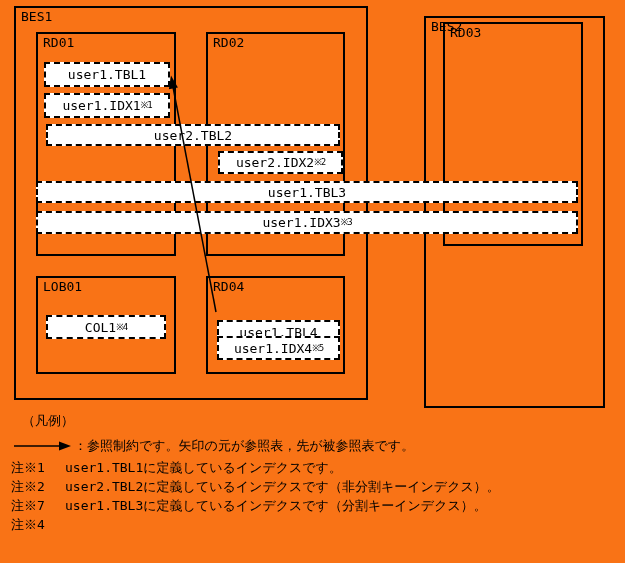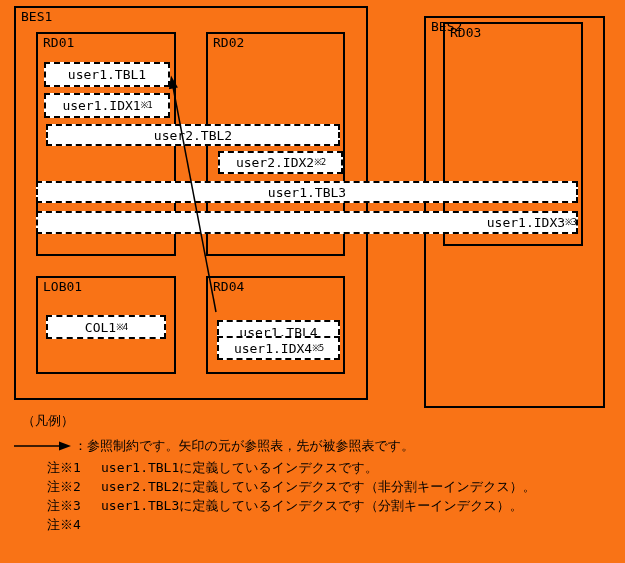--- a/index.html
+++ b/index.html
@@ -25,33 +25,33 @@
   #rd02 { left:206px; top:32px;  width:139px; height:224px; }
   #rd03 { left:443px; top:22px;  width:140px; height:224px; }
   #lob01{ left:36px;  top:276px; width:140px; height:98px; }
   #rd04 { left:206px; top:276px; width:139px; height:98px; }
 
   #tbl1 { left:44px;  top:62px;  width:126px; height:25px; }
   #idx1 { left:44px;  top:93px;  width:126px; height:25px; }
   #tbl2 { left:46px;  top:124px; width:294px; height:22px; }
   #idx2 { left:218px; top:151px; width:125px; height:23px; }
   #tbl3 { left:36px;  top:181px; width:542px; height:22px; }
-  #idx3 { left:36px;  top:211px; width:542px; height:23px;justify-content:flex-end; }
+  #idx3 { left:36px;  top:211px; width:542px; height:23px; }
   #col1 { left:46px;  top:315px; width:120px; height:24px; }
   #tbl4 { left:217px; top:320px; width:123px; height:24px; }
   #idx4 { left:217px; top:336px; width:123px; height:24px; }
 
   #arrow-overlay { position:absolute; left:0; top:0; width:625px; height:563px; z-index:10; pointer-events:none; }
 
   
   #legend-title { position:absolute; left:22px; top:413px; font-size:13px; line-height:15px; white-space:nowrap; }
   #legend-row { position:absolute; left:14px; top:437px; display:flex; align-items:center; font-size:13px; white-space:nowrap; }
   #legend-row .arrow-glyph { margin-right:2px; flex:none; display:block; }
   #notes { position:absolute; left:11px; top:461px; font-size:13px; }
-  .note-row { display:flex; line-height:14px; margin-bottom:5px; white-space:nowrap;margin-left:36px; }
+  .note-row { display:flex; line-height:14px; margin-bottom:5px; white-space:nowrap; }
   .note-marker { width:54px; flex:none; }
 </style>
 </head>
 <body>
 
 <div class="canvas">
 
   <div class="sbox" id="bes1">
     <span class="blabel">BES1</span>
   </div>
@@ -124,21 +124,21 @@
   <div id="notes">
     <div class="note-row">
       <span class="note-marker">注※1</span>
       <span class="note-text">user1.TBL1に定義しているインデクスです。</span>
     </div>
     <div class="note-row">
       <span class="note-marker">注※2</span>
       <span class="note-text">user2.TBL2に定義しているインデクスです（非分割キーインデクス）。</span>
     </div>
     <div class="note-row">
-      <span class="note-marker">注※3</span>
+      <span class="note-marker">注※7</span>
       <span class="note-text">user1.TBL3に定義しているインデクスです（分割キーインデクス）。</span>
     </div>
     <div class="note-row">
       <span class="note-marker">注※4</span>
     </div>
   </div>
 
 </div>
 
 </body></html>

